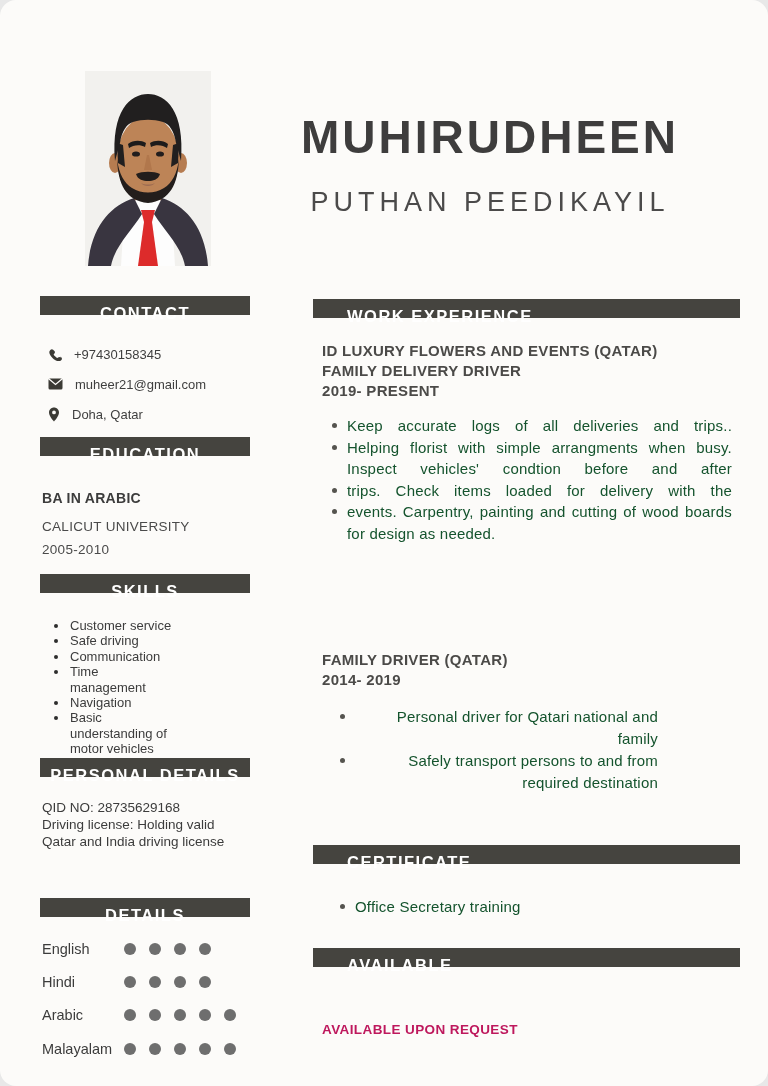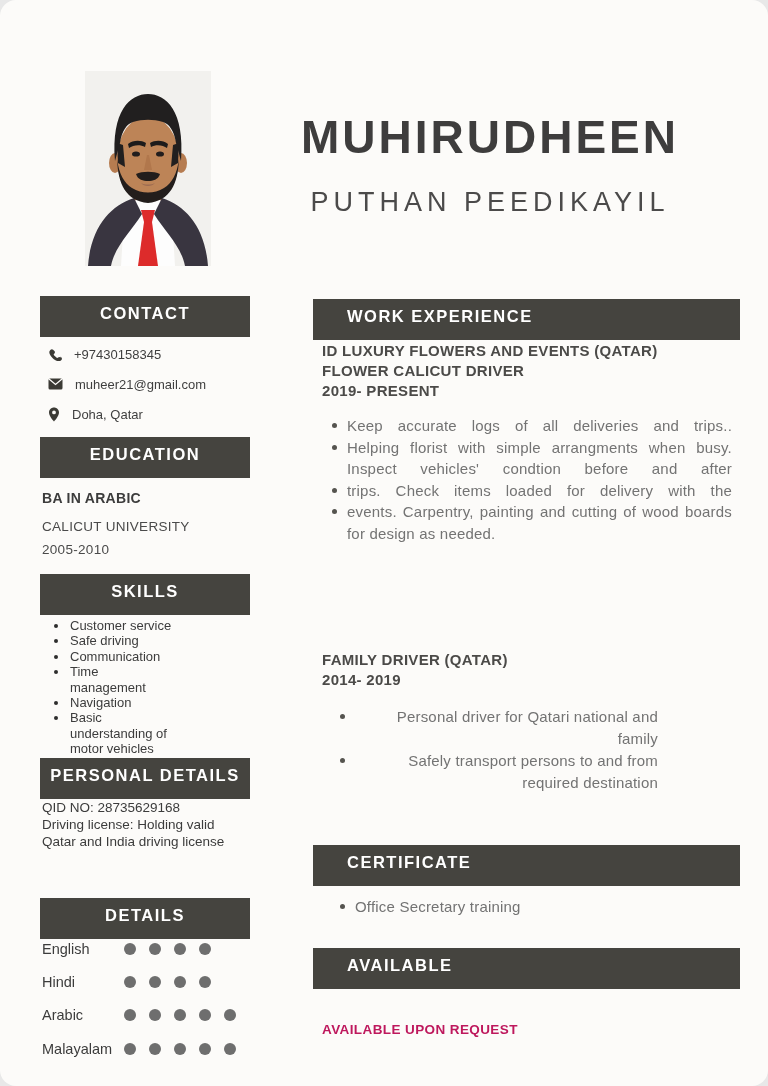--- a/index.html
+++ b/index.html
@@ -7,21 +7,21 @@
     position:relative;width:768px;height:1086px;margin:0 auto;
     background:#fcfbf9;overflow:hidden;
     font-family:"Liberation Sans",sans-serif;color:#3f3f3f;border-radius:16px;
   }
   
   .photo{position:absolute;left:85px;top:71px;width:126px;height:195px;background:#f2f1ee;}
   .name-block{position:absolute;left:250px;top:0;width:480px;text-align:center;}
   .name{position:absolute;left:0;top:110px;width:480px;font-size:46px;font-weight:800;letter-spacing:3px;color:#3e3d3d;}
   .surname{position:absolute;left:0;top:187px;width:480px;font-size:27px;font-weight:400;letter-spacing:5px;color:#4b4a4a;}
   
-  .bar{position:absolute;height:41px;line-height:34px;background:#45443f;color:#fff;
+  .bar{position:absolute;height:19px;line-height:34px;background:#45443f;color:#fff;
        font-weight:bold;font-size:16.5px;letter-spacing:1.5px;}
   .bar.l{left:40px;width:210px;text-align:center;}
   .bar.r{left:313px;width:427px;padding-left:34px;box-sizing:border-box;text-align:left;}
   
   .contact-row{position:absolute;left:48px;width:210px;height:20px;display:flex;align-items:center;gap:12px;
                font-size:13px;color:#3f3f3f;}
   .contact-row svg{flex:0 0 auto;}
   .edu-degree{position:absolute;left:42px;top:490px;font-size:14px;font-weight:bold;color:#3c3c3c;letter-spacing:.3px;}
   .edu-school{position:absolute;left:42px;top:519px;font-size:13.5px;color:#4a4a4a;letter-spacing:.3px;}
   .edu-years{position:absolute;left:42px;top:542px;font-size:13.5px;color:#4a4a4a;letter-spacing:.3px;}
@@ -31,21 +31,21 @@
   ul.plain{position:absolute;left:42px;top:799px;margin:0;padding:0;list-style:none;}
   ul.plain li{font-size:13.5px;line-height:17px;color:#3c3c3c;white-space:nowrap;}
   .lang-row{position:absolute;left:42px;width:215px;height:22px;display:flex;align-items:center;}
   .lang-row .lang-label{width:82px;font-size:14.5px;color:#3c3c3c;}
   .dots{display:flex;gap:13px;}
   .dot{width:12px;height:12px;border-radius:50%;background:#6e6e6e;}
   
   .job-header{position:absolute;left:322px;width:420px;font-weight:bold;font-size:15px;line-height:20px;
               color:#4b4a48;letter-spacing:.3px;}
   ul.jobdesc{position:absolute;margin:0;padding:0;list-style:none;}
-  ul.jobdesc li{position:relative;padding-left:17px;font-size:15px;color:#737373;letter-spacing:.2px;}
+  ul.jobdesc li{position:relative;padding-left:17px;font-size:15px;color:#14532d;letter-spacing:.2px;}
   ul.jobdesc li::before{content:"";position:absolute;left:2px;top:8px;width:5px;height:5px;border-radius:50%;background:#55544f;}
   ul.j1{left:330px;top:415px;width:402px;}
   ul.j1 li{line-height:21.5px;text-align:justify;text-align-last:justify;}
   ul.j1 li:last-child{text-align-last:left;}
   ul.j2{left:338px;top:706px;width:320px;}
   ul.j2 li{line-height:22px;text-align:right;}
   ul.cert{left:338px;top:896px;width:390px;}
   ul.cert li{line-height:22px;}
   .refs-note{position:absolute;left:322px;top:1022px;font-size:13.5px;font-weight:bold;
              letter-spacing:.4px;color:#be185d;}
@@ -179,21 +179,21 @@
         <span class="dot"></span>
         <span class="dot"></span>
         <span class="dot"></span>
       </span>
   </div>
 
   <div class="bar r" style="top:299px">WORK EXPERIENCE</div>
 
   <div class="job-header" style="top:341px">
     <div>ID LUXURY FLOWERS AND EVENTS (QATAR)</div>
-    <div>FLOWER CALICUT DRIVER</div>
+    <div>FAMILY DELIVERY DRIVER</div>
     <div>2019- PRESENT</div>
   </div>
   <ul class="jobdesc j1">
       <li>Keep accurate logs of all deliveries and trips..</li>
       <li>Helping florist with simple arrangments when busy. Inspect vehicles' condtion before and after</li>
       <li>trips. Check items loaded for delivery with the</li>
       <li>events. Carpentry, painting and cutting of wood boards for design as needed.</li>
     </ul>
 
   <div class="job-header" style="top:650px">

